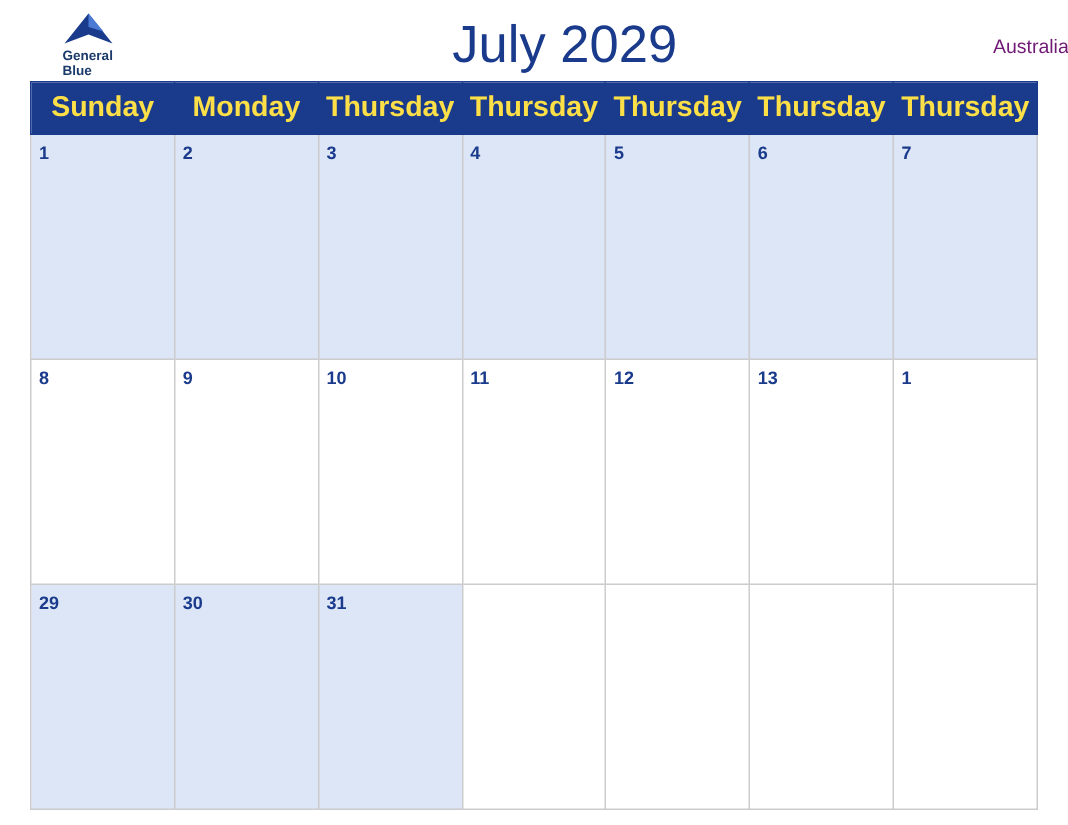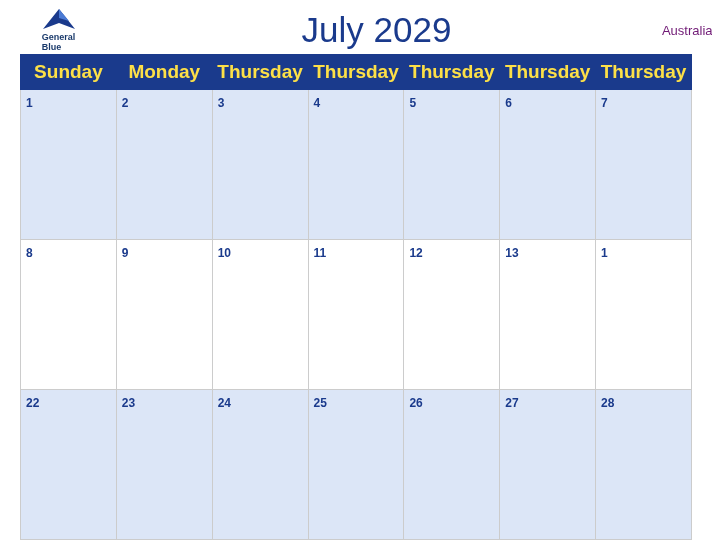--- a/index.html
+++ b/index.html
@@ -131,22 +131,22 @@
       <tr>
         <td><span class="day-num">8</span></td>
         <td><span class="day-num">9</span></td>
         <td><span class="day-num">10</span></td>
         <td><span class="day-num">11</span></td>
         <td><span class="day-num">12</span></td>
         <td><span class="day-num">13</span></td>
         <td><span class="day-num">1</span></td>
       </tr>
       <tr>
-        <td><span class="day-num">22</span></td>
-        <td><span class="day-num">23</span></td>
-        <td><span class="day-num">24</span></td>
-        <td><span class="day-num">25</span></td>
-        <td><span class="day-num">26</span></td>
-        <td><span class="day-num">27</span></td>
-        <td><span class="day-num">28</span></td>
+        <td><span class="day-num">29</span></td>
+        <td><span class="day-num">30</span></td>
+        <td><span class="day-num">31</span></td>
+        <td class="empty-cell"></td>
+        <td class="empty-cell"></td>
+        <td class="empty-cell"></td>
+        <td class="empty-cell"></td>
       </tr>
     </tbody>
 </table>
 
 </body></html>

